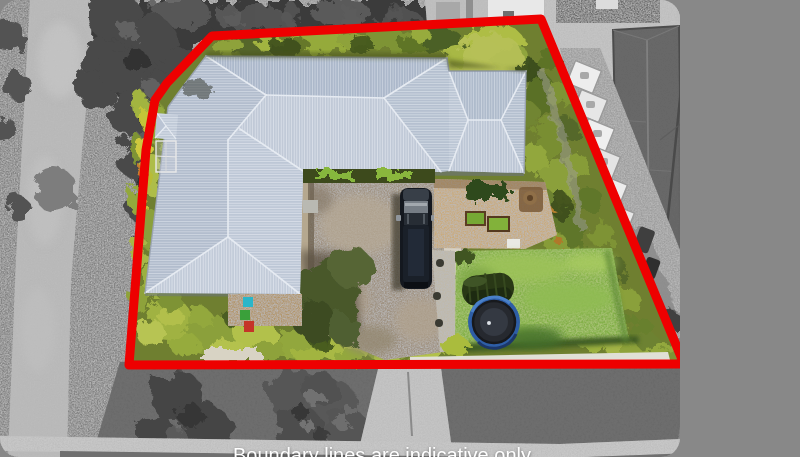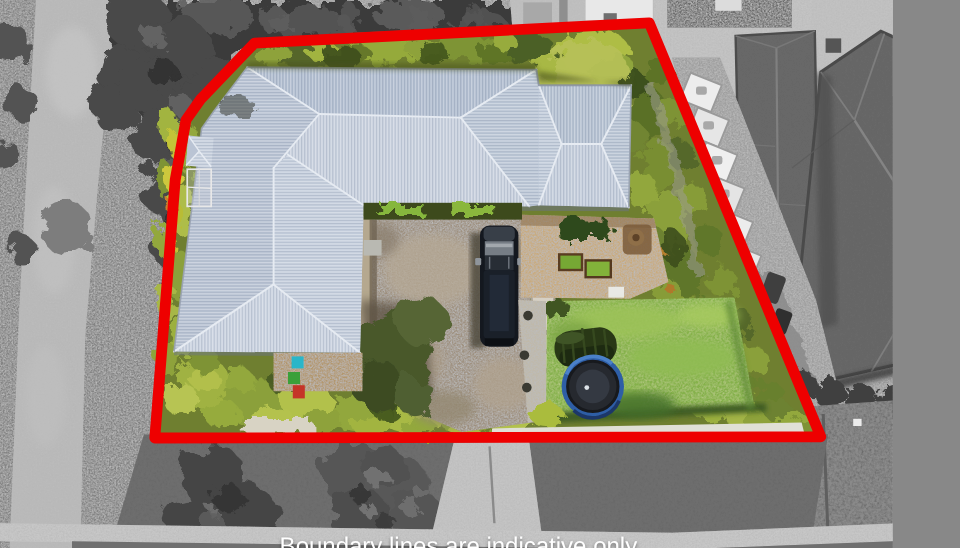--- a/index.html
+++ b/index.html
@@ -1,16 +1,16 @@
 <!DOCTYPE html>
 <html><head>
 <meta charset="utf-8">
 <style>
 html,body{margin:0;padding:0;background:#888;}
-#stage{position:relative;width:744px;height:457px;overflow:hidden;font-family:"Liberation Sans",sans-serif;}
+#stage{position:relative;width:680px;height:457px;overflow:hidden;font-family:"Liberation Sans",sans-serif;border-radius:19px;}
 </style>
 </head>
 <body>
 <div id="stage">
 <svg width="800" height="457" viewBox="0 0 800 457">
 <defs>
 <filter id="blob" x="-25%" y="-25%" width="150%" height="150%">
 <feTurbulence type="fractalNoise" baseFrequency="0.055" numOctaves="3" seed="7" result="t"></feTurbulence>
 <feDisplacementMap in="SourceGraphic" in2="t" scale="24"></feDisplacementMap>
 </filter>

